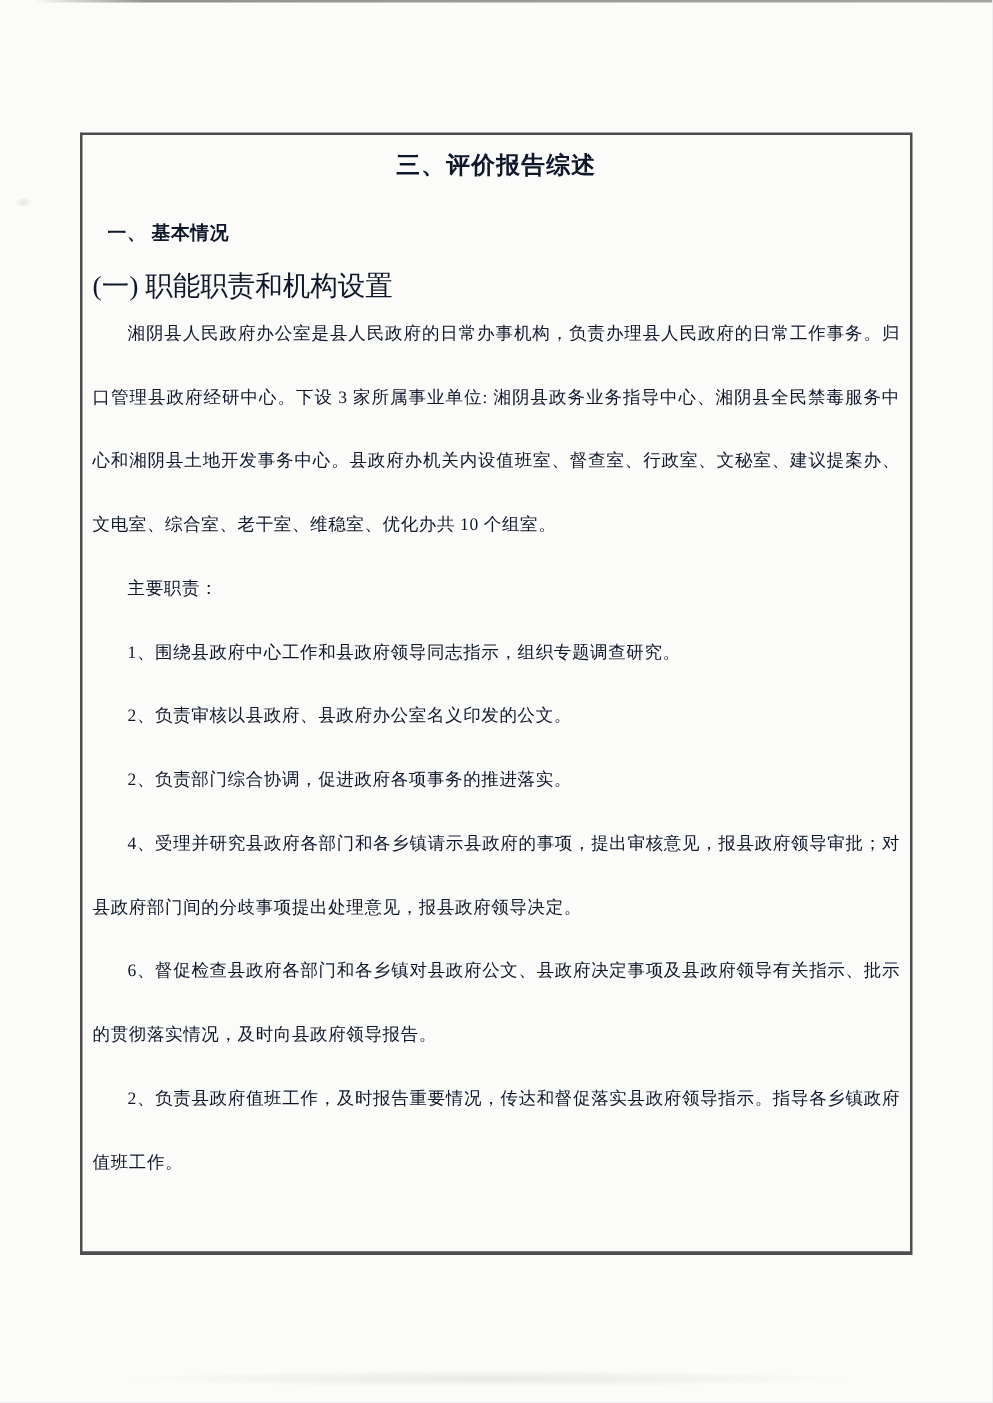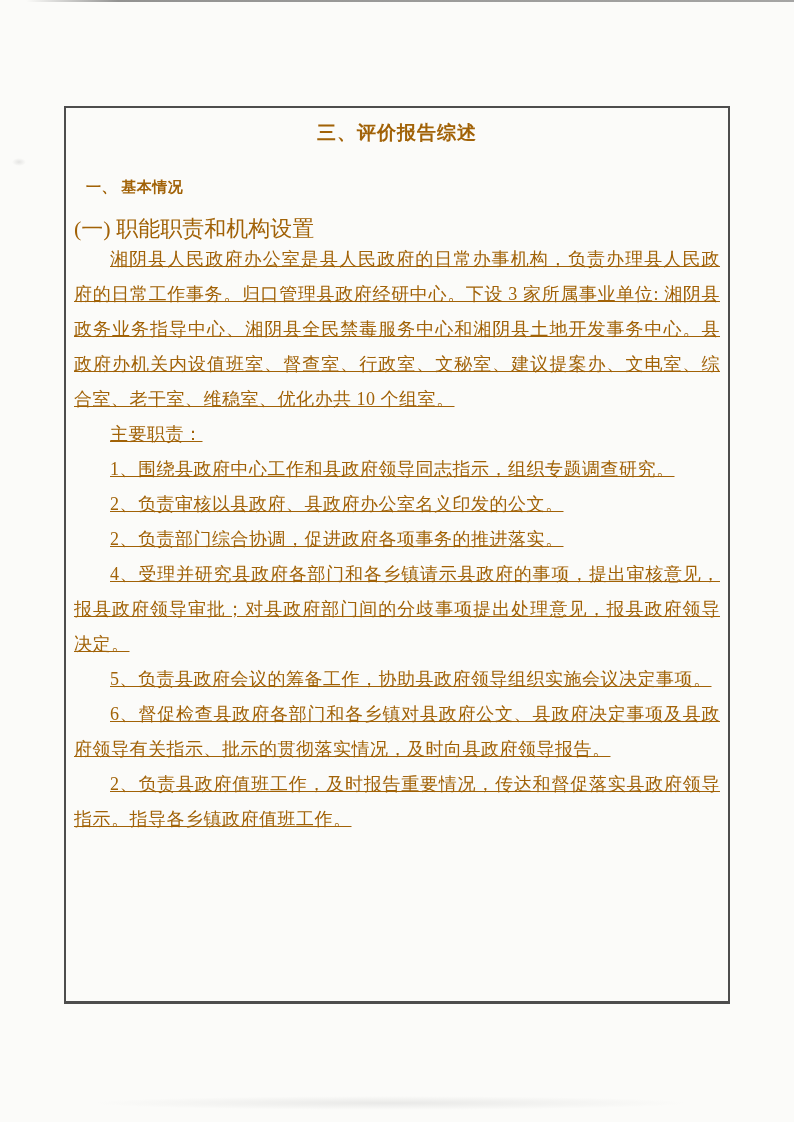--- a/index.html
+++ b/index.html
@@ -8,21 +8,21 @@
     background: #e8e8e8;
   }
   .page {
     position: relative;
     width: 794px;
     height: 1122px;
     margin: 0 auto;
     background: #fbfbf9;
     overflow: hidden;
     font-family: "Liberation Serif", "DejaVu Serif", serif;
-    color: #a16207;
+    color: #0f172a;
   }
   
   .scan-edge-top {
     position: absolute;
     top: 0; left: 26px; right: 0;
     height: 2px;
     background: linear-gradient(to right, rgba(60,60,60,0.0), rgba(60,60,60,0.55) 12%, rgba(60,60,60,0.45));
   }
   
   .scan-smudge-bottom {
@@ -73,27 +73,26 @@
     margin: 16px 0 0 0;
     font-size: 22px;
     font-weight: normal;
     line-height: 26px;
   }
   .body-text {
     margin-top: 0;
   }
   .body-text p {
     margin: 0;
-    font-size: 18px;
-    line-height: 35px;
+    font-size: 14px;
+    line-height: 51px;
     text-align: justify;
     text-indent: 2em;
     word-break: break-all;
     letter-spacing: 0.5px;
-    text-decoration: underline;
   }
 </style>
 </head>
 <body>
 
 <div class="page">
 
   <div class="scan-edge-top"></div>
   <div class="scan-smudge-left"></div>
   <div class="scan-smudge-bottom"></div>
@@ -107,21 +106,20 @@
 
       <div class="heading-2">(一) 职能职责和机构设置</div>
 
       <div class="body-text">
           <p>湘阴县人民政府办公室是县人民政府的日常办事机构，负责办理县人民政府的日常工作事务。归口管理县政府经研中心。下设 3 家所属事业单位: 湘阴县政务业务指导中心、湘阴县全民禁毒服务中心和湘阴县土地开发事务中心。县政府办机关内设值班室、督查室、行政室、文秘室、建议提案办、文电室、综合室、老干室、维稳室、优化办共 10 个组室。</p>
           <p>主要职责：</p>
           <p>1、围绕县政府中心工作和县政府领导同志指示，组织专题调查研究。</p>
           <p>2、负责审核以县政府、县政府办公室名义印发的公文。</p>
           <p>2、负责部门综合协调，促进政府各项事务的推进落实。</p>
           <p>4、受理并研究县政府各部门和各乡镇请示县政府的事项，提出审核意见，报县政府领导审批；对县政府部门间的分歧事项提出处理意见，报县政府领导决定。</p>
-          <p>5、负责县政府会议的筹备工作，协助县政府领导组织实施会议决定事项。</p>
           <p>6、督促检查县政府各部门和各乡镇对县政府公文、县政府决定事项及县政府领导有关指示、批示的贯彻落实情况，及时向县政府领导报告。</p>
           <p>2、负责县政府值班工作，及时报告重要情况，传达和督促落实县政府领导指示。指导各乡镇政府值班工作。</p>
         </div>
 
     </div>
   </div>
 
 </div>
 
 </body></html>

